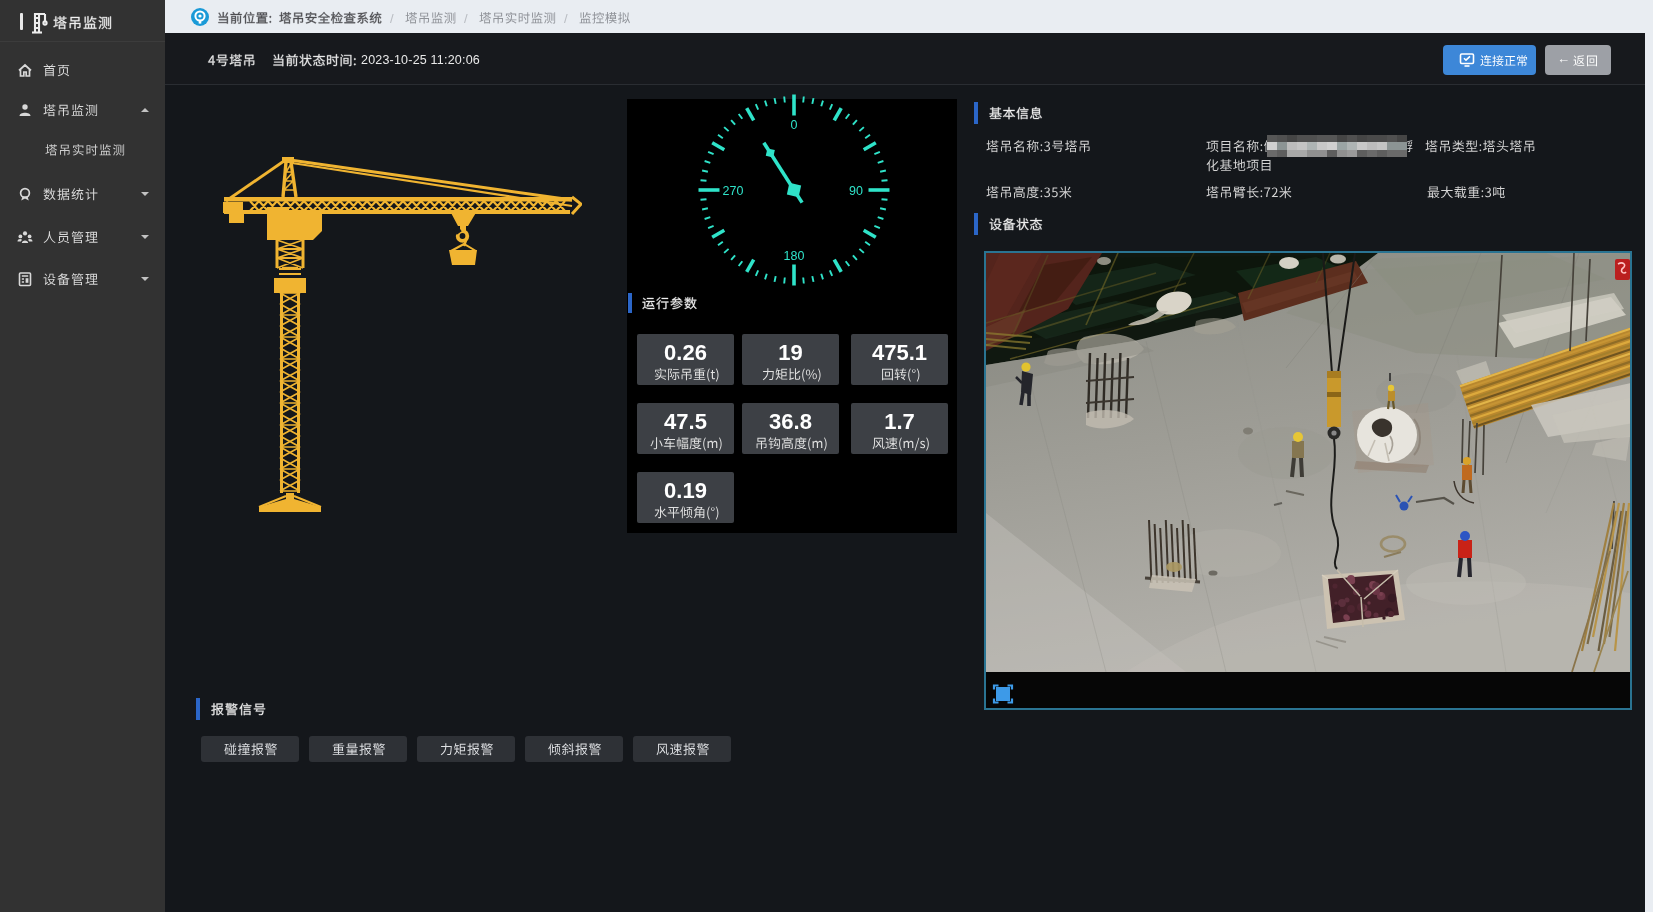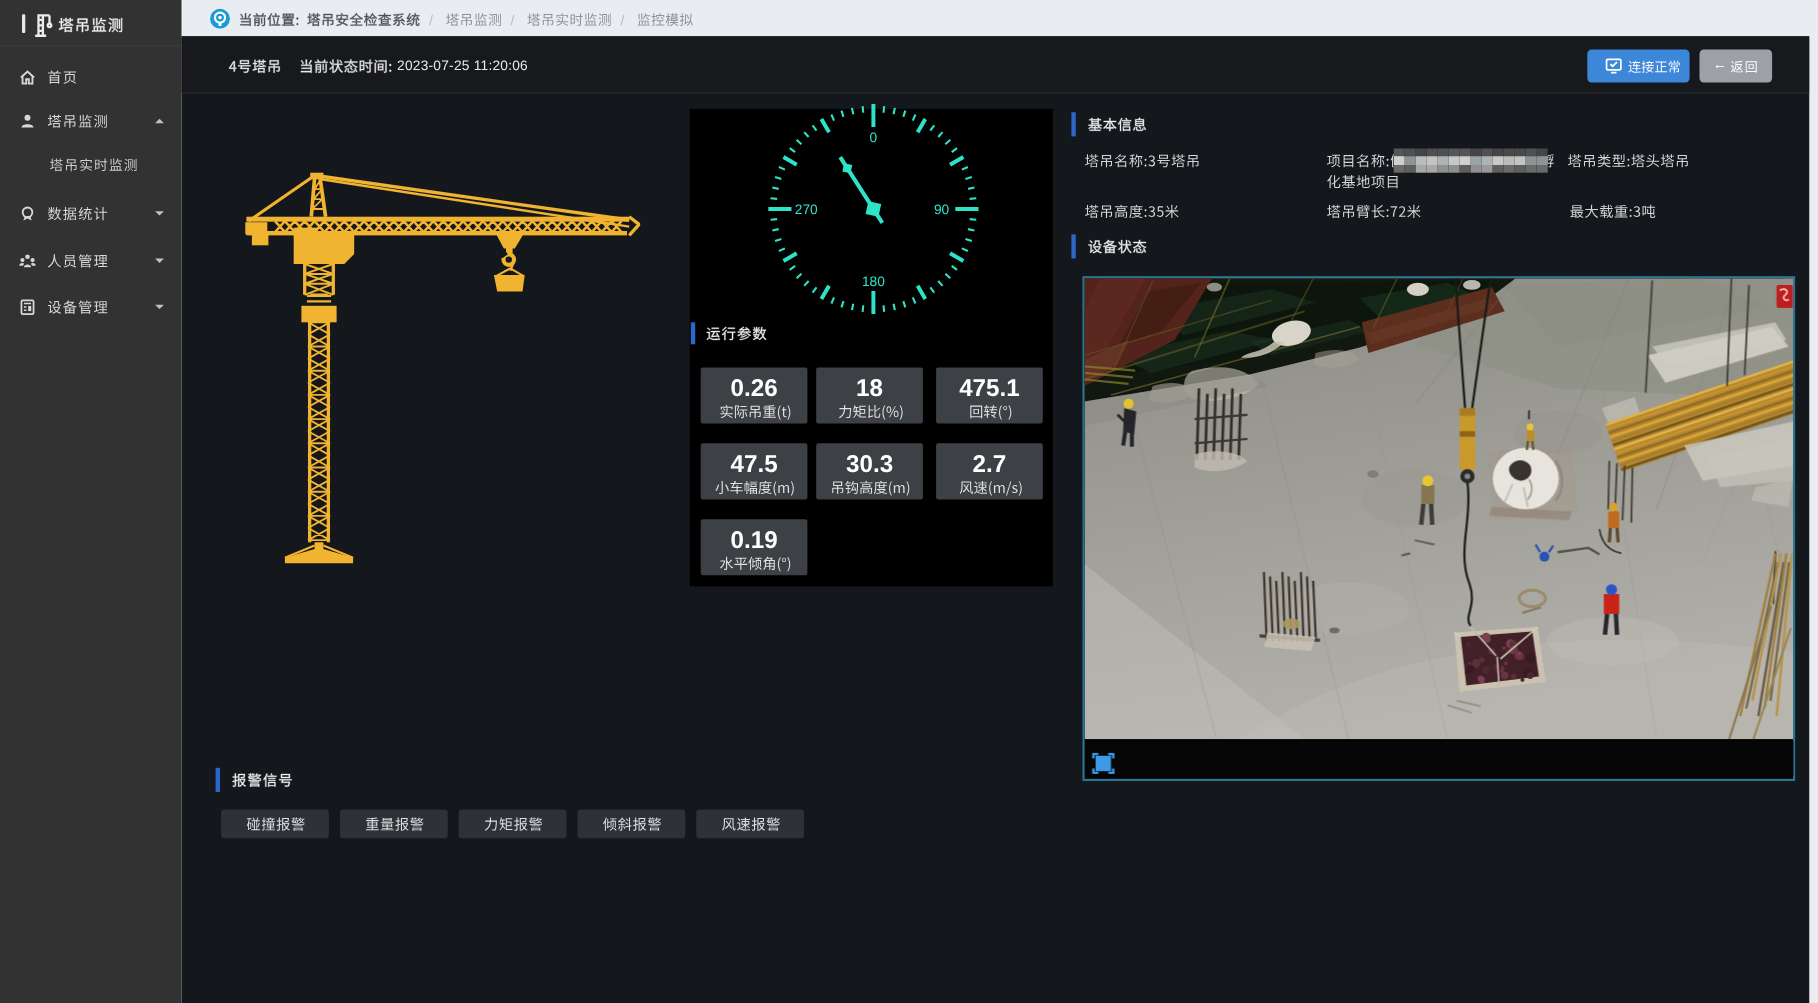--- a/index.html
+++ b/index.html
@@ -280,21 +280,21 @@
     <g fill="#e9e9e9" stroke="#e9e9e9" stroke-width="26" transform="translate(1,12.1) scale(0.01300,-0.01300)">
       <use href="#u5F53" x="0"></use>
       <use href="#u524D" x="1038"></use>
       <use href="#u72B6" x="2077"></use>
       <use href="#u6001" x="3115"></use>
       <use href="#u65F6" x="4154"></use>
       <use href="#u95F4" x="5192"></use>
       <use href="#u003A" x="6231"></use>
     </g>
   </svg>
-<div class="abs" style="left:361px;top:53px;color:#e9e9e9;font-size:12.5px;letter-spacing:0.2px">2023-07-25 11:20:06</div>
+<div class="abs" style="left:361px;top:53px;color:#e9e9e9;font-size:12.5px;letter-spacing:0.2px">2023-10-25 11:20:06</div>
 <div class="abs" style="left:1443px;top:45px;width:93px;height:30px;background:#3d87d8;border-radius:4px"></div>
 <svg class="abs" style="left:1459px;top:52px" width="16" height="16" viewBox="0 0 16 16">
     <rect x="1.5" y="2" width="13" height="9.5" rx="1.2" fill="none" stroke="#fff" stroke-width="1.6"></rect>
     <path d="M5 6.2 7 8.2 11 4.4" stroke="#fff" stroke-width="1.6" fill="none"></path>
     <path d="M5.5 14 H10.5" stroke="#fff" stroke-width="1.6"></path>
   </svg>
 <svg class="abs" style="left:1479.0px;top:54.1px;overflow:visible" width="50" height="15">
     <g fill="#ffffff" transform="translate(1,11.2) scale(0.01200,-0.01200)">
       <use href="#u8FDE" x="0"></use>
       <use href="#u63A5" x="1000"></use>
@@ -399,21 +399,21 @@
       <use href="#u5B9E" x="0"></use>
       <use href="#u9645" x="1000"></use>
       <use href="#u540A" x="2000"></use>
       <use href="#u91CD" x="3000"></use>
       <use href="#u0028" x="4000"></use>
       <use href="#u0074" x="4338"></use>
       <use href="#u0029" x="4715"></use>
     </g>
   </svg>
 <div class="tile" style="left:742px;top:334px">
-    <div class="v">18</div>
+    <div class="v">19</div>
   </div>
 <svg class="abs" style="left:760.6px;top:367.1px;overflow:visible" width="62" height="17">
     <g fill="#e2e2e2" transform="translate(1,12.1) scale(0.01300,-0.01300)">
       <use href="#u529B" x="0"></use>
       <use href="#u77E9" x="1000"></use>
       <use href="#u6BD4" x="2000"></use>
       <use href="#u0028" x="3000"></use>
       <use href="#u0025" x="3338"></use>
       <use href="#u0029" x="4259"></use>
     </g>
@@ -438,35 +438,35 @@
       <use href="#u5C0F" x="0"></use>
       <use href="#u8F66" x="1000"></use>
       <use href="#u5E45" x="2000"></use>
       <use href="#u5EA6" x="3000"></use>
       <use href="#u0028" x="4000"></use>
       <use href="#u006D" x="4338"></use>
       <use href="#u0029" x="5264"></use>
     </g>
   </svg>
 <div class="tile" style="left:742px;top:403px">
-    <div class="v">30.3</div>
+    <div class="v">36.8</div>
   </div>
 <svg class="abs" style="left:754.1px;top:436.1px;overflow:visible" width="75" height="17">
     <g fill="#e2e2e2" transform="translate(1,12.1) scale(0.01300,-0.01300)">
       <use href="#u540A" x="0"></use>
       <use href="#u94A9" x="1000"></use>
       <use href="#u9AD8" x="2000"></use>
       <use href="#u5EA6" x="3000"></use>
       <use href="#u0028" x="4000"></use>
       <use href="#u006D" x="4338"></use>
       <use href="#u0029" x="5264"></use>
     </g>
   </svg>
 <div class="tile" style="left:851px;top:403px">
-    <div class="v">2.7</div>
+    <div class="v">1.7</div>
   </div>
 <svg class="abs" style="left:870.5px;top:436.1px;overflow:visible" width="61" height="17">
     <g fill="#e2e2e2" transform="translate(1,12.1) scale(0.01300,-0.01300)">
       <use href="#u98CE" x="0"></use>
       <use href="#u901F" x="1000"></use>
       <use href="#u0028" x="2000"></use>
       <use href="#u006D" x="2338"></use>
       <use href="#u002F" x="3264"></use>
       <use href="#u0073" x="3656"></use>
       <use href="#u0029" x="4124"></use>

